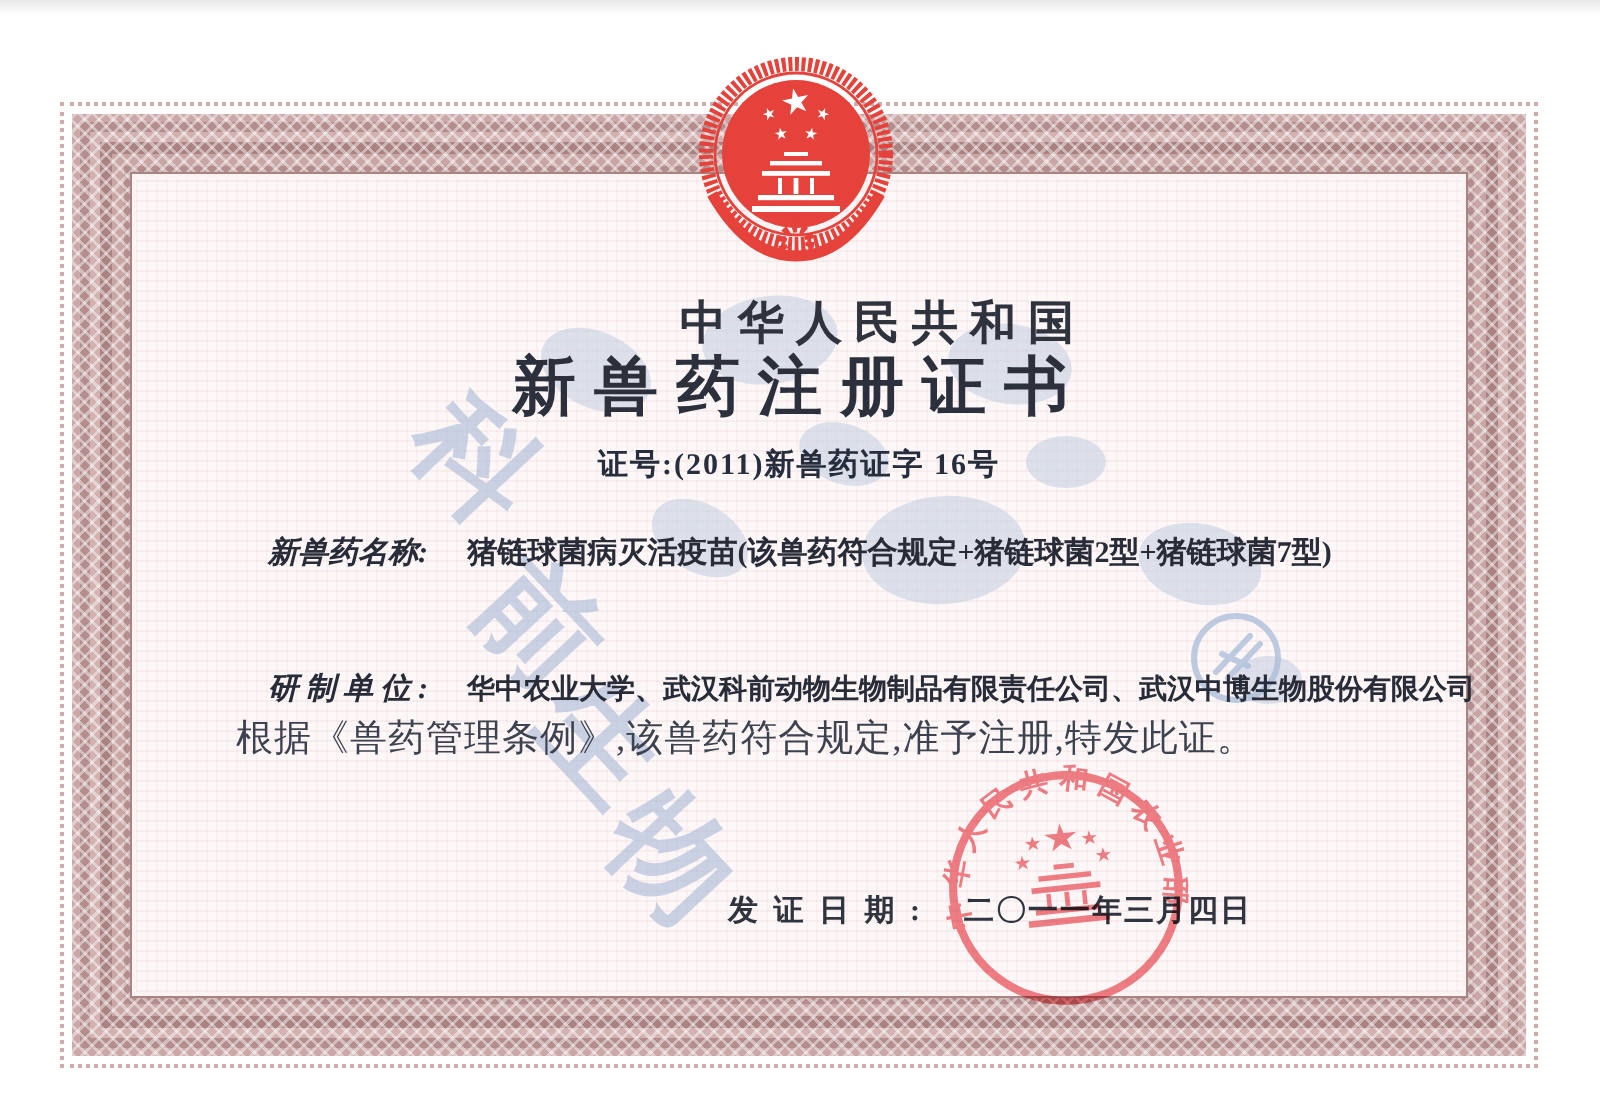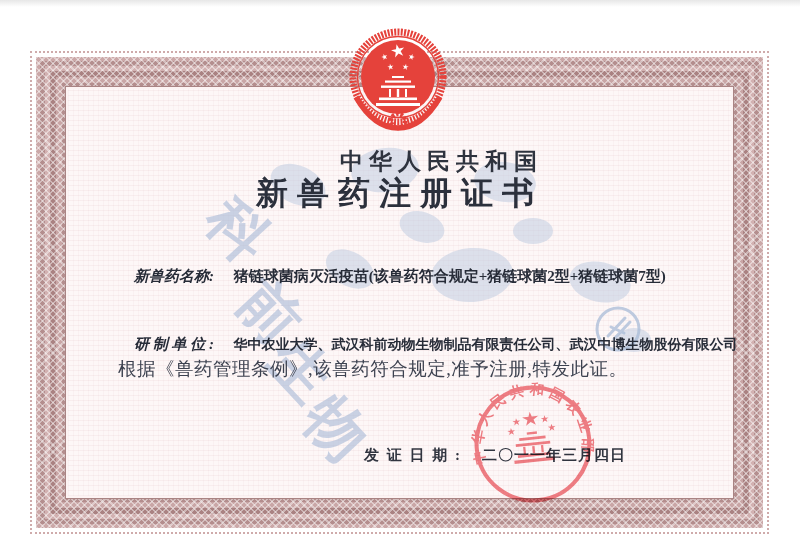--- a/index.html
+++ b/index.html
@@ -112,20 +112,21 @@
         <rect x="31" y="70.5" width="38" height="2.6"></rect>
         <rect x="28" y="76" width="44" height="3"></rect>
       </g>
       <circle cx="50" cy="94" r="7" fill="none" stroke="#e5423b" stroke-width="4.5" stroke-dasharray="2.6 1.8"></circle>
       <path d="M8,70 C22,94 36,101 50,101 C64,101 78,94 92,70" fill="none" stroke="#e5423b" stroke-width="5.5"></path>
     </svg>
 
     <div class="content">
       <div class="line t-country">中华人民共和国</div>
       <div class="line t-title">新兽药注册证书</div>
+      <div class="line t-certno">证号:(2011)新兽药证字 16号</div>
 
       <div class="line row row1">
         <span class="lbl">新兽药名称:</span>
         <span class="val">猪链球菌病灭活疫苗(该兽药符合规定+猪链球菌2型+猪链球菌7型)</span>
       </div>
       <div class="line row row3">
         <span class="lbl">研 制 单 位 :</span>
         <span class="val">华中农业大学、武汉科前动物生物制品有限责任公司、武汉中博生物股份有限公司</span>
       </div>
 

